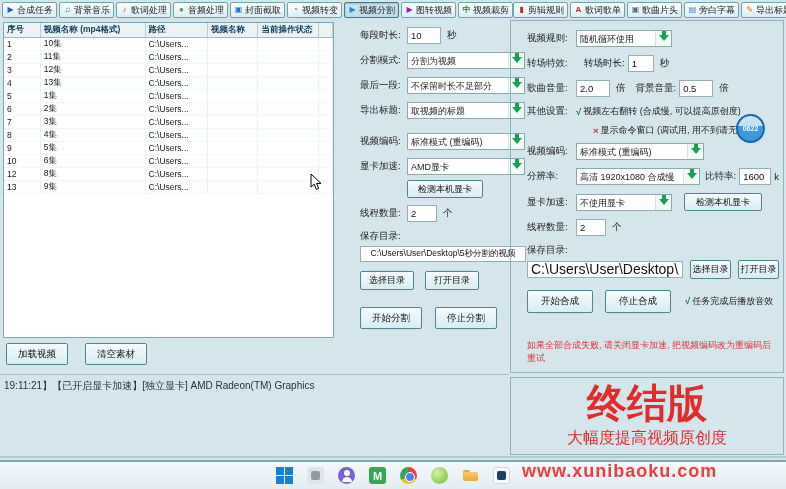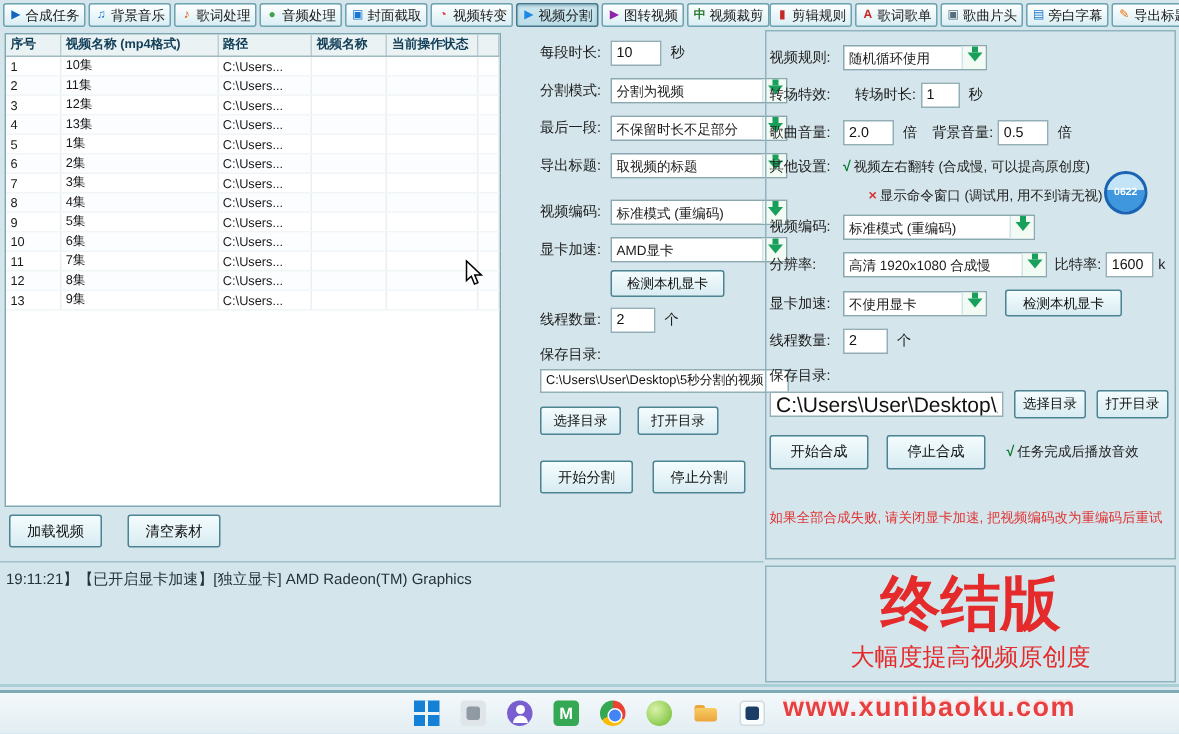--- a/index.html
+++ b/index.html
@@ -26,21 +26,21 @@
 .dd{display:flex;border:1px solid #8aa8b0;background:#fff;height:17px;align-items:flex-end;cursor:pointer}
 .dd-val{flex:1;font-size:9px;padding:0 3px;white-space:nowrap;overflow:hidden}
 .dd-arrow{width:16px;height:100%;display:flex;flex-direction:column;align-items:center;justify-content:center;border-left:1px solid #d5e4e8;background:#f1faf3}
 .dd-arrow .stem{width:4px;height:4px;background:#18a05a}
 .dd-arrow .tri{width:0;height:0;border:5px solid transparent;border-top:6px solid #18a05a}
 
 .row{display:flex;align-items:center;margin-bottom:8px;white-space:nowrap}
 .lbl{width:47px;flex:none;font-size:9.5px;color:#222}
 .unit{font-size:9.5px;margin-left:6px}
 .mid{position:absolute;left:360px;top:27px;width:167px}
-.rightbox{position:absolute;left:510px;top:20px;width:274px;height:353px;border:1px solid #8fb4be;padding:9px 4px 0 2px}
+.rightbox{position:absolute;left:510px;top:20px;width:274px;height:353px;border:1px solid #8fb4be;padding:9px 4px 0 16px}
 .rp-lbl{width:49px;flex:none;font-size:9.5px;color:#222}
 .chk-ok{color:#0c7a2e;font-weight:bold;font-size:9.5px;margin-right:2px}
 .chk-no{color:#d63030;font-weight:bold;font-size:9.5px;margin-right:2px}
 .chk-txt{font-size:9px;color:#222}
 .warn{font-size:9px;color:#e03434;margin-top:26px}
 
 .promo{position:absolute;left:510px;top:377px;width:274px;height:78px;border:1px solid #8fb4be;display:flex;flex-direction:column;align-items:center;justify-content:center}
 .promo-title{font-size:40px;font-weight:bold;color:#e42a2a;line-height:1}
 .promo-sub{font-size:16px;color:#e42a2a;margin-top:5px;font-weight:normal}
 
@@ -224,28 +224,20 @@
         </tr>
         <tr>
           <td>10</td>
           <td>6集</td>
           <td>C:\Users...</td>
           <td></td>
           <td></td>
           <td></td>
         </tr>
         <tr>
-          <td>11</td>
-          <td>7集</td>
-          <td>C:\Users...</td>
-          <td></td>
-          <td></td>
-          <td></td>
-        </tr>
-        <tr>
           <td>12</td>
           <td>8集</td>
           <td>C:\Users...</td>
           <td></td>
           <td></td>
           <td></td>
         </tr>
         <tr>
           <td>13</td>
           <td>9集</td>
@@ -324,21 +316,21 @@
   </div>
   <div class="row">
     <span class="lbl">线程数量:</span>
     <input class="ti" style="width: 30px;" value="2">
     <span class="unit">个</span>
   </div>
   <div class="row" style="margin-bottom:3px">
     <span class="lbl" style="width:auto">保存目录:</span>
   </div>
   <div class="row" style="margin-bottom:9px">
-    <input class="ti" style="width: 166px; height: 16px; font-size: 8.5px;" value="C:\Users\User\Desktop\5秒分割的视频">
+    <input class="ti" style="width: 166px; height: 16px; font-size: 8.5px; text-align: center;" value="C:\Users\User\Desktop\5秒分割的视频">
   </div>
   <div class="row" style="gap:11px;margin-bottom:17px">
     <button class="btn" style="width:54px;height:19px;font-size:9px">选择目录</button>
     <button class="btn" style="width:54px;height:19px;font-size:9px">打开目录</button>
   </div>
   <div class="row" style="gap:13px">
     <button class="btn" style="width:62px;height:22px">开始分割</button>
     <button class="btn" style="width:62px;height:22px">停止分割</button>
   </div>
 </div>

